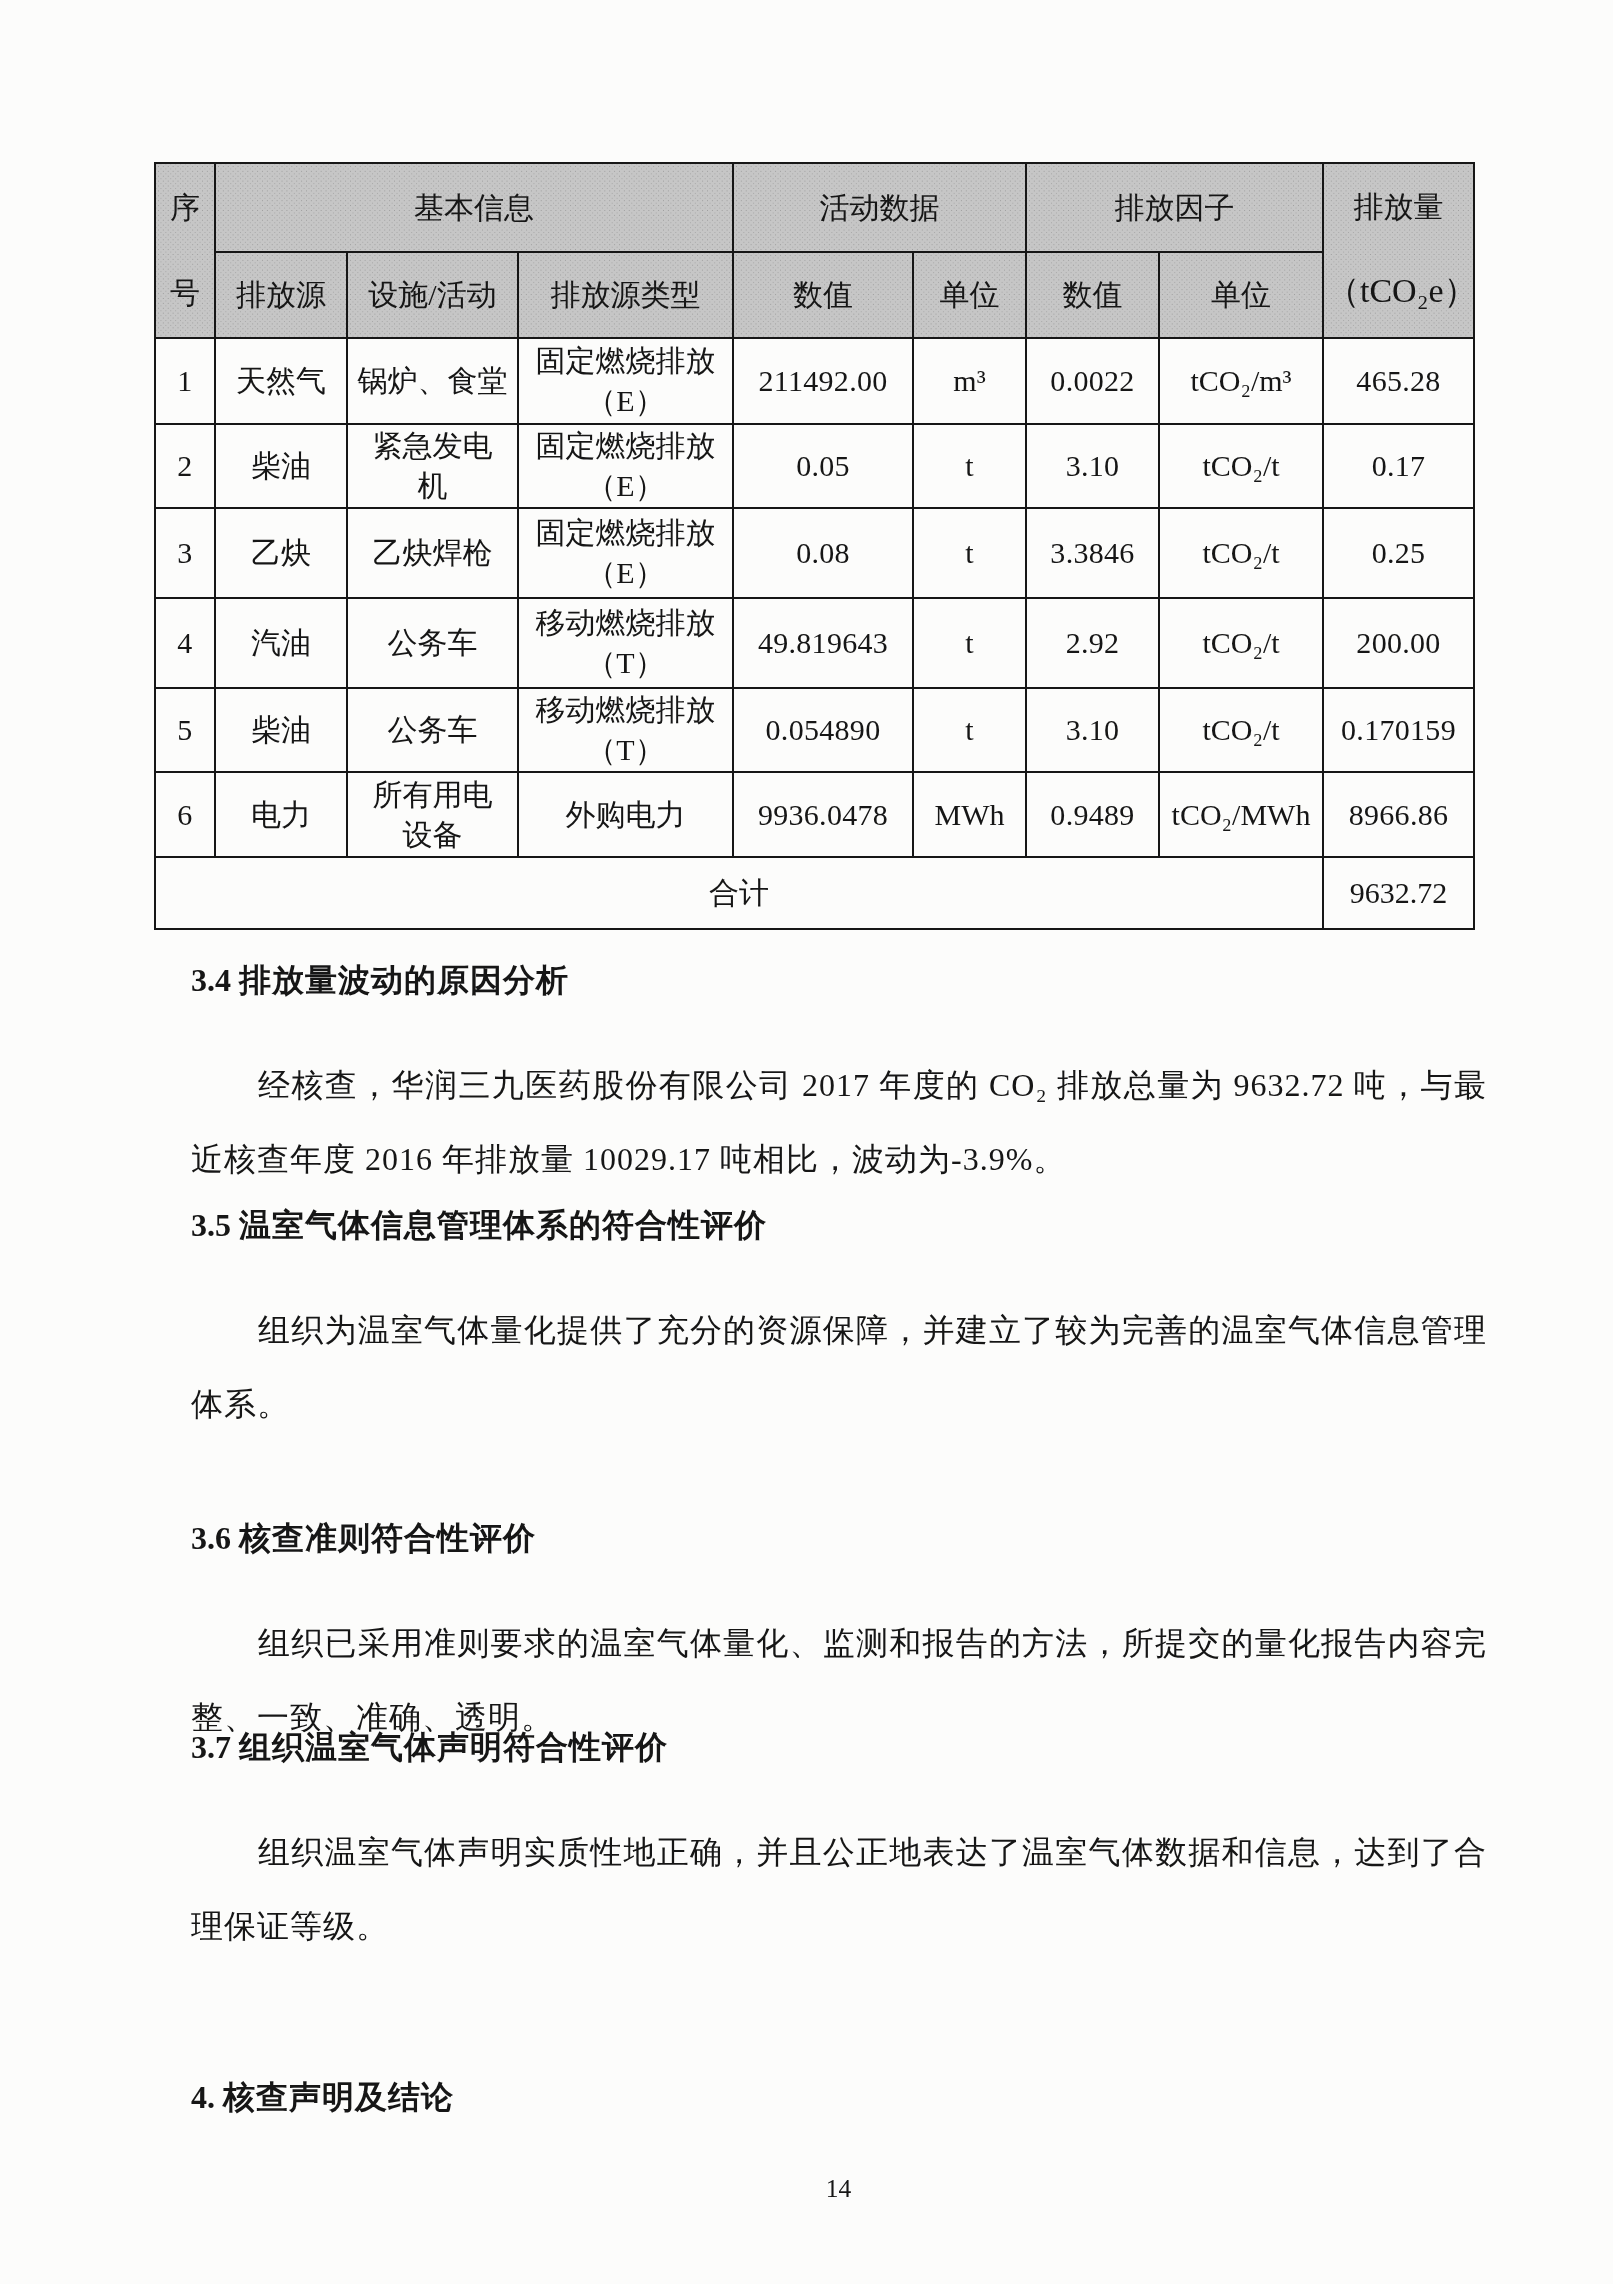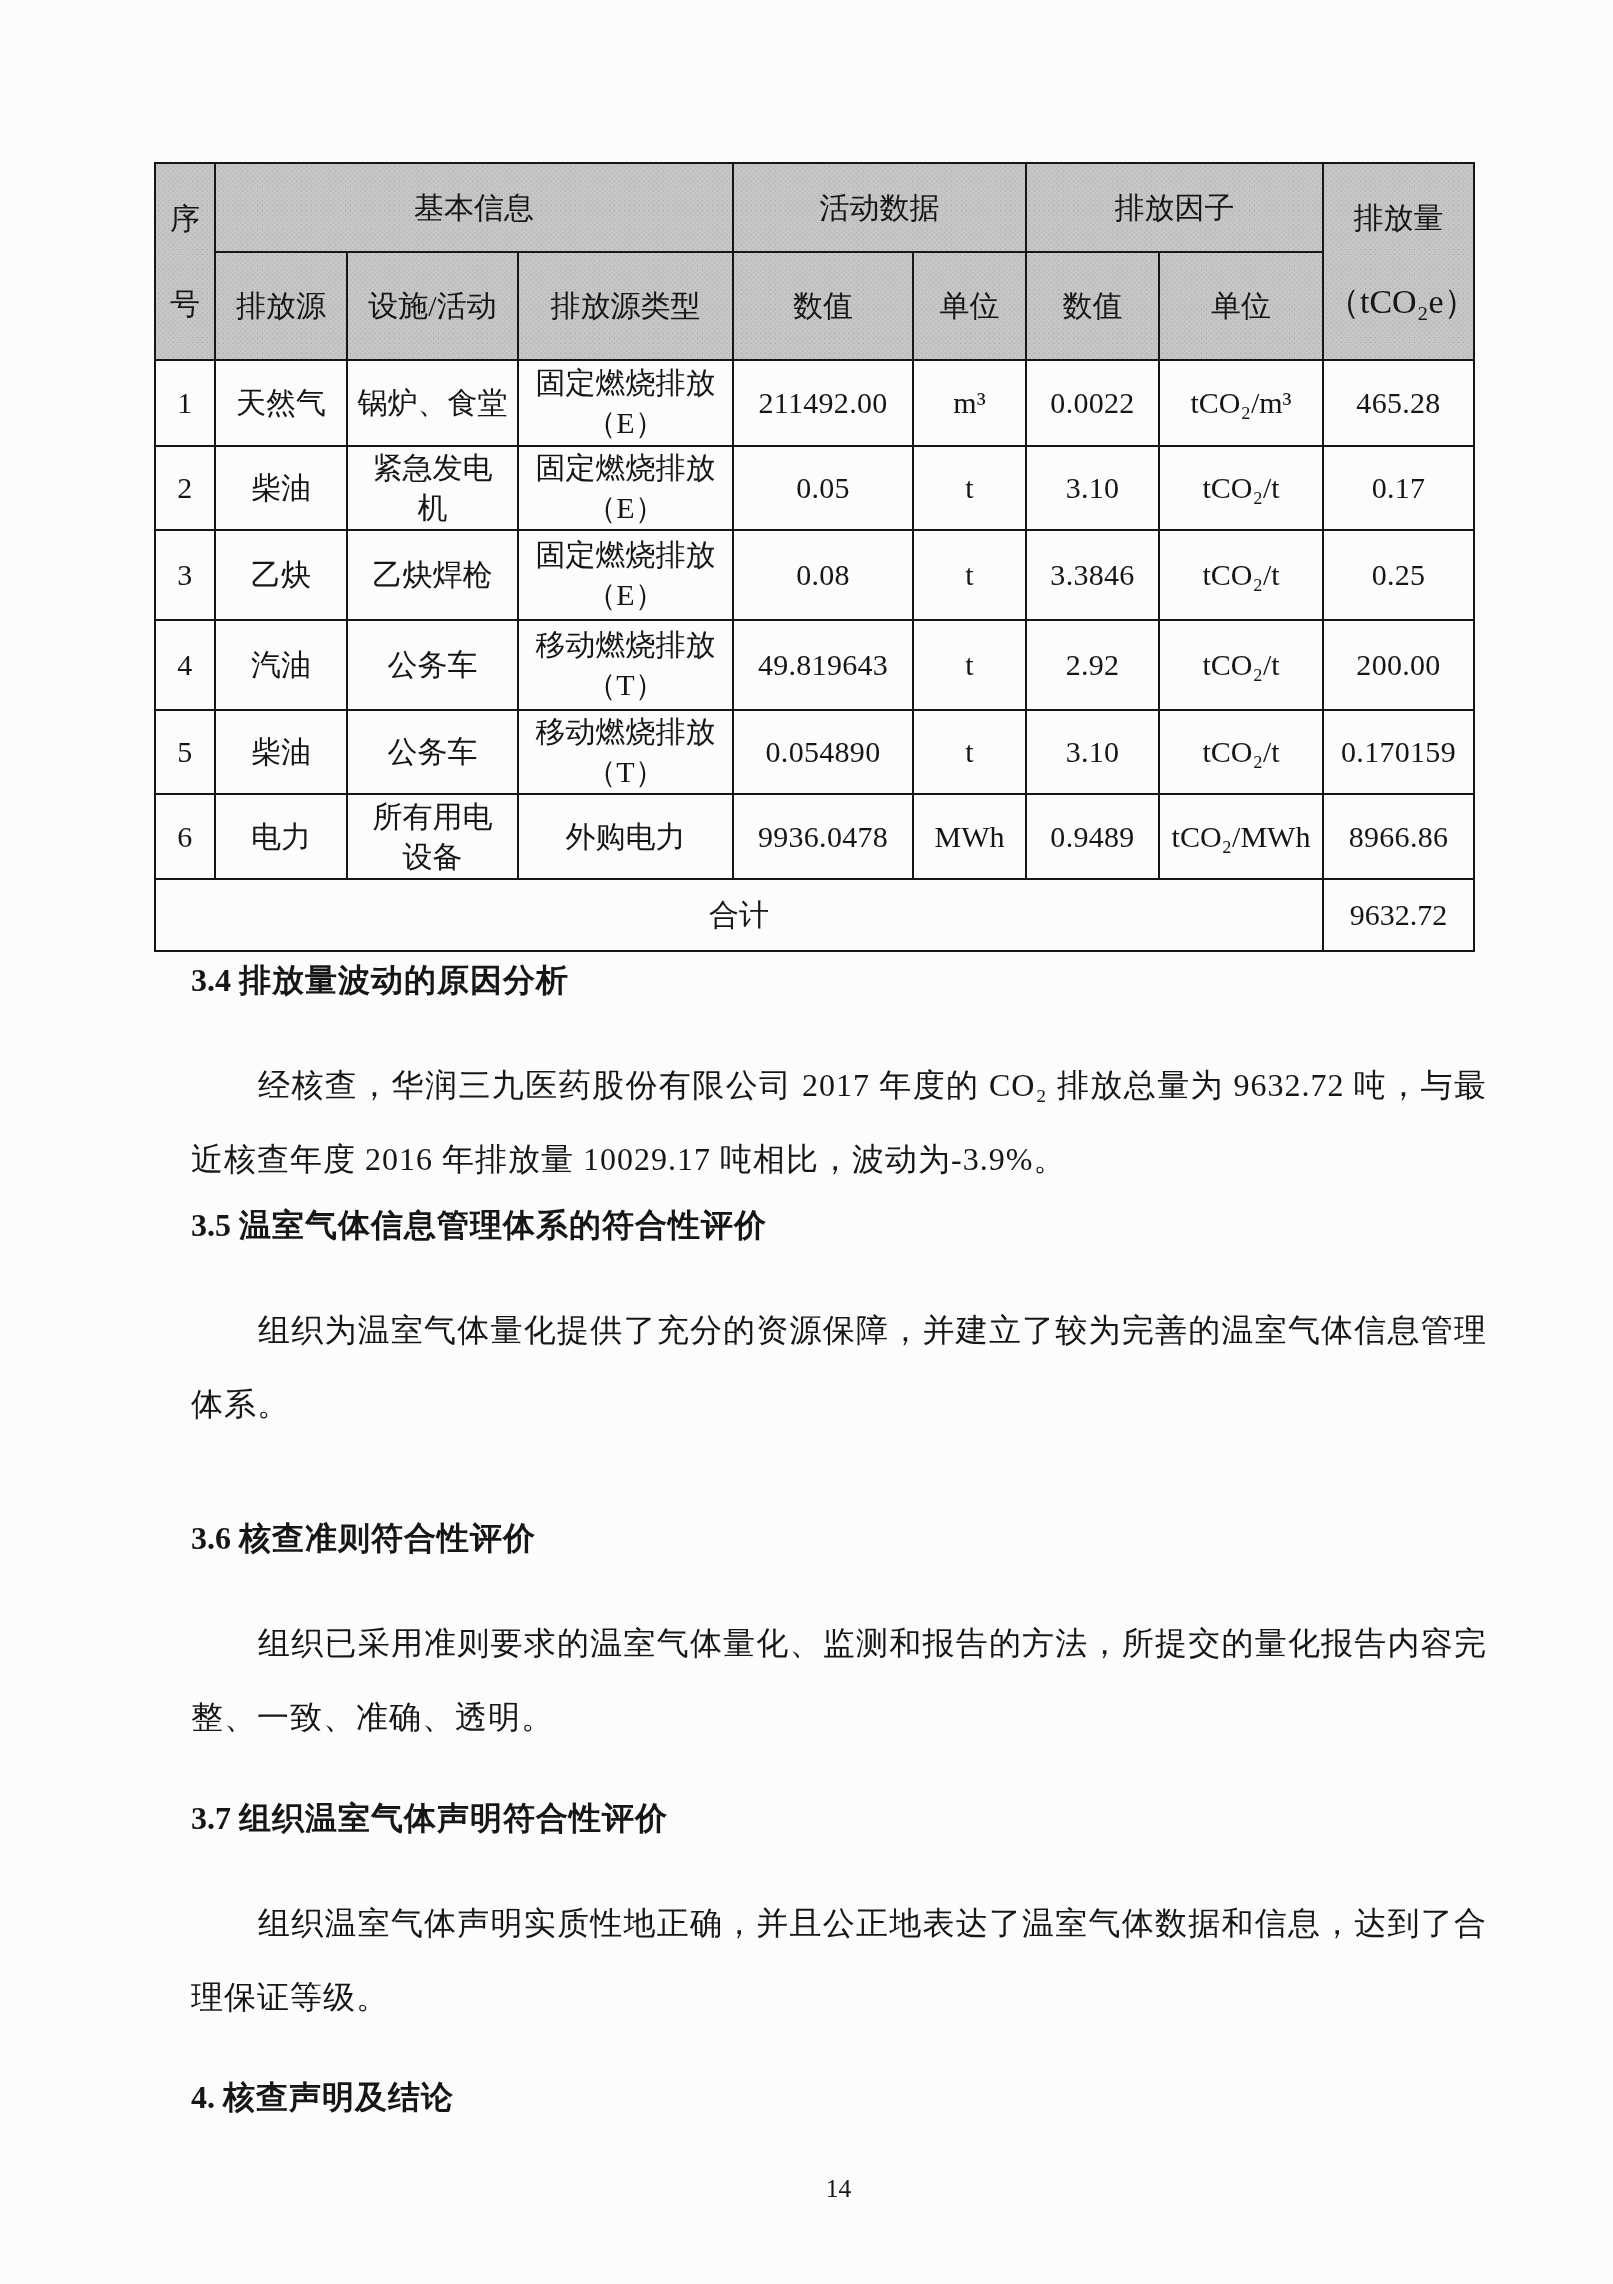--- a/index.html
+++ b/index.html
@@ -117,21 +117,21 @@
         <th colspan="3" class="hd">基本信息</th>
         <th colspan="2" class="hd">活动数据</th>
         <th colspan="2" class="hd">排放因子</th>
         <th rowspan="2" class="hd">
           <div class="twoline">
             <span>排放量</span>
             <span style="font-size:34px">（tCO₂e）</span>
           </div>
         </th>
       </tr>
-      <tr style="height:108px">
+      <tr style="height:86px">
         <th class="hd">排放源</th>
         <th class="hd">设施/活动</th>
         <th class="hd">排放源类型</th>
         <th class="hd">数值</th>
         <th class="hd">单位</th>
         <th class="hd">数值</th>
         <th class="hd">单位</th>
       </tr>
     </thead>
     <tbody>
@@ -223,21 +223,21 @@
   <div class="sec" style="top:1204px">
     <h2><span class="secnum">3.5</span><span>温室气体信息管理体系的符合性评价</span></h2>
     <p>组织为温室气体量化提供了充分的资源保障，并建立了较为完善的温室气体信息管理体系。</p>
   </div>
 
   <div class="sec" style="top:1517px">
     <h2><span class="secnum">3.6</span><span>核查准则符合性评价</span></h2>
     <p>组织已采用准则要求的温室气体量化、监测和报告的方法，所提交的量化报告内容完整、一致、准确、透明。</p>
   </div>
 
-  <div class="sec" style="top:1797px">
+  <div class="sec" style="top:1726px">
     <h2><span class="secnum">3.7</span><span>组织温室气体声明符合性评价</span></h2>
     <p>组织温室气体声明实质性地正确，并且公正地表达了温室气体数据和信息，达到了合理保证等级。</p>
   </div>
 
   <div class="sec" style="top:2076px">
     <h2><span class="secnum">4.</span><span>核查声明及结论</span></h2>
   </div>
 
   <div class="pagenum">14</div>
 

